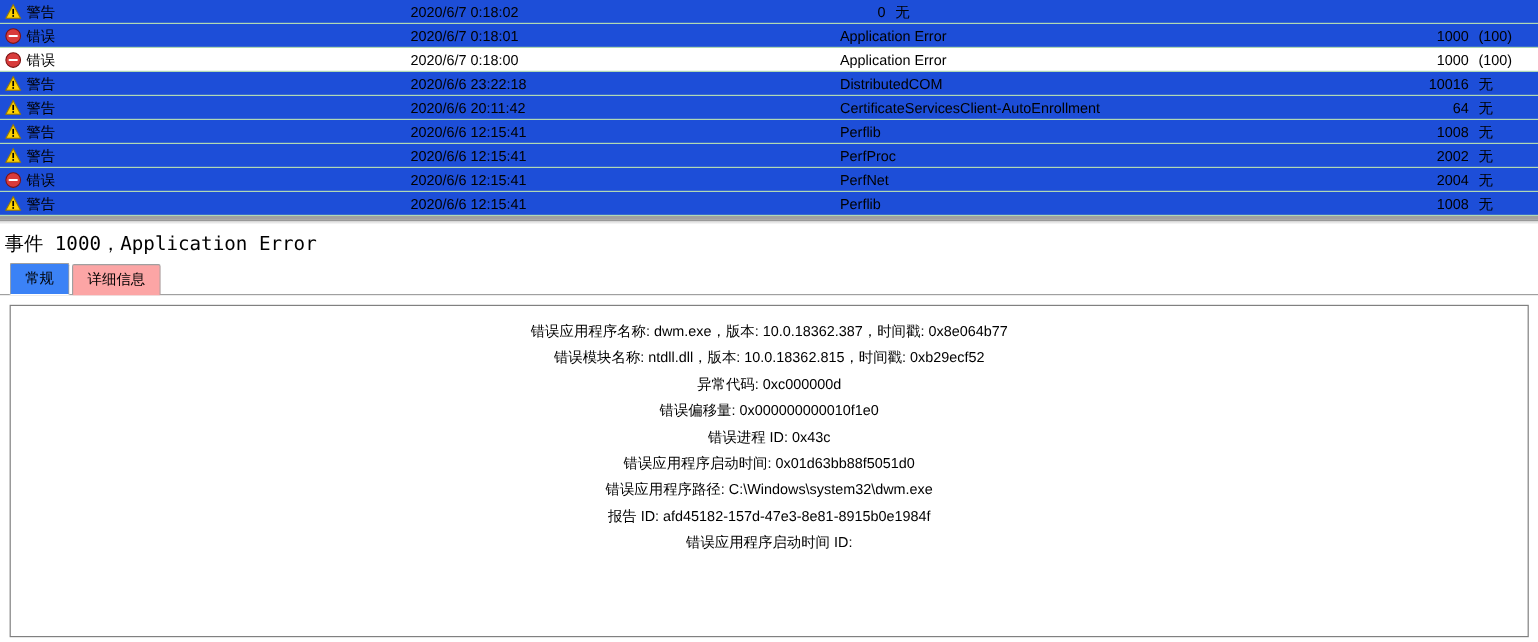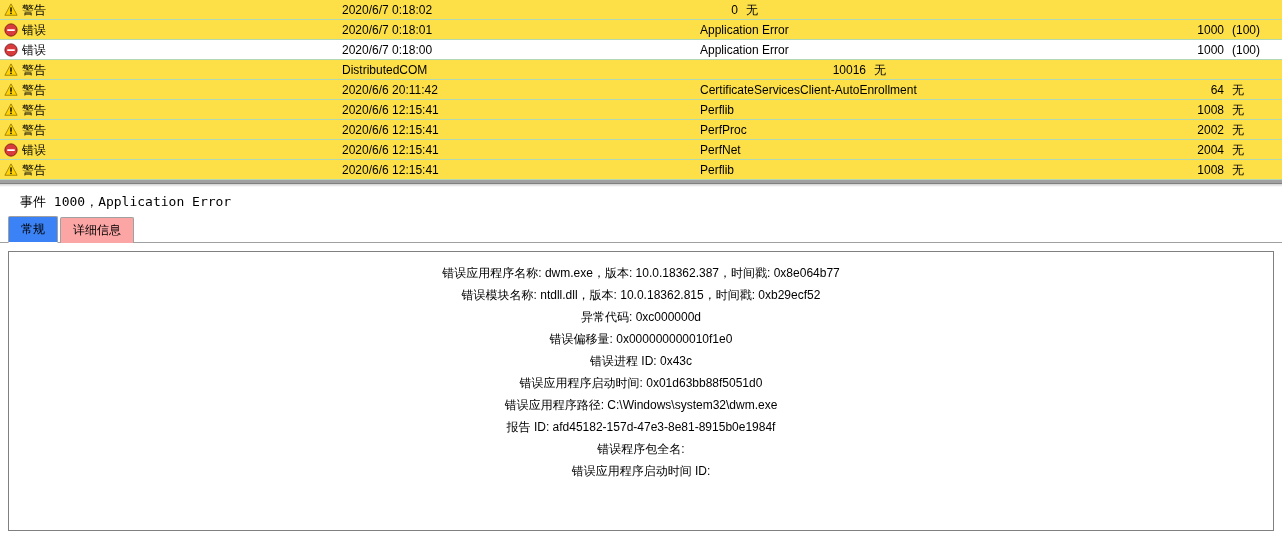--- a/index.html
+++ b/index.html
@@ -21,21 +21,21 @@
     flex: 0 0 auto;
     width: 100%;
     border-bottom: 3px solid #a0a0a0;
     overflow: hidden;
   }
   .event-row {
     display: flex;
     align-items: center;
     height: 20px;
     line-height: 20px;
-    background: #fde047;
+    background: #1d4ed8;
     border-bottom: 1px solid #b0d8b4;
     padding: 0;
     cursor: default;
   }
   .event-row.selected {
     background: #ffffff;
   }
   .col-icon {
     width: 20px;
     display: flex;
@@ -71,23 +71,23 @@
     white-space: nowrap;
   }
   
   .icon svg {
     width: 14px;
     height: 14px;
     display: block;
   }
   
   .detail-header {
-    padding: 6px 6px 8px 20px;
+    padding: 6px 6px 8px 4px;
     font-family: "SimSun","NSimSun",monospace;
-    font-size: 13px;
+    font-size: 16px;
   }
   
   .tabs {
     display: flex;
     align-items: flex-end;
     padding: 0 8px;
     border-bottom: 1px solid #a0a0a0;
     height: 24px;
   }
   .tab {
@@ -178,20 +178,21 @@
       </div>
       <div class="event-row">
         <div class="col-icon icon">
           <svg viewBox="0 0 16 16">
             <polygon points="8,1 15,14 1,14" fill="#ffd200" stroke="#9a7b00" stroke-width="1"></polygon>
             <rect x="7.2" y="5" width="1.6" height="5" fill="#000"></rect>
             <rect x="7.2" y="11" width="1.6" height="1.6" fill="#000"></rect>
           </svg>
         </div>
         <div class="col-level">警告</div>
+        <div class="col-datetime">2020/6/6 23:22:18</div>
         <div class="col-source">DistributedCOM</div>
         <div class="col-id">10016</div>
         <div class="col-task">无</div>
       </div>
       <div class="event-row">
         <div class="col-icon icon">
           <svg viewBox="0 0 16 16">
             <polygon points="8,1 15,14 1,14" fill="#ffd200" stroke="#9a7b00" stroke-width="1"></polygon>
             <rect x="7.2" y="5" width="1.6" height="5" fill="#000"></rect>
             <rect x="7.2" y="11" width="1.6" height="1.6" fill="#000"></rect>
@@ -272,18 +273,17 @@
   <div class="detail-body-wrap">
     <div class="detail-body" id="detail-body">
         <div>错误应用程序名称: dwm.exe，版本: 10.0.18362.387，时间戳: 0x8e064b77</div>
         <div>错误模块名称: ntdll.dll，版本: 10.0.18362.815，时间戳: 0xb29ecf52</div>
         <div>异常代码: 0xc000000d</div>
         <div>错误偏移量: 0x000000000010f1e0</div>
         <div>错误进程 ID: 0x43c</div>
         <div>错误应用程序启动时间: 0x01d63bb88f5051d0</div>
         <div>错误应用程序路径: C:\Windows\system32\dwm.exe</div>
         <div>报告 ID: afd45182-157d-47e3-8e81-8915b0e1984f</div>
-        <div>错误程序包全名:</div>
         <div>错误应用程序启动时间 ID:</div>
       </div>
   </div>
 
 </div>
 
 </body></html>

